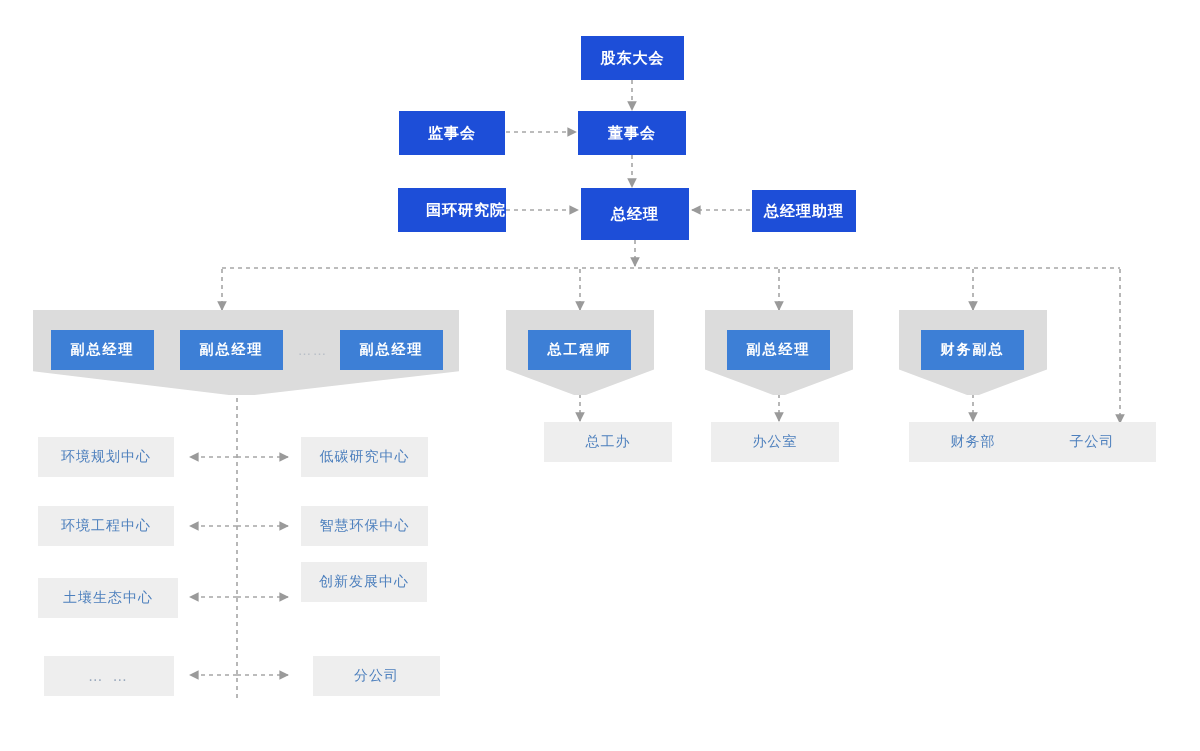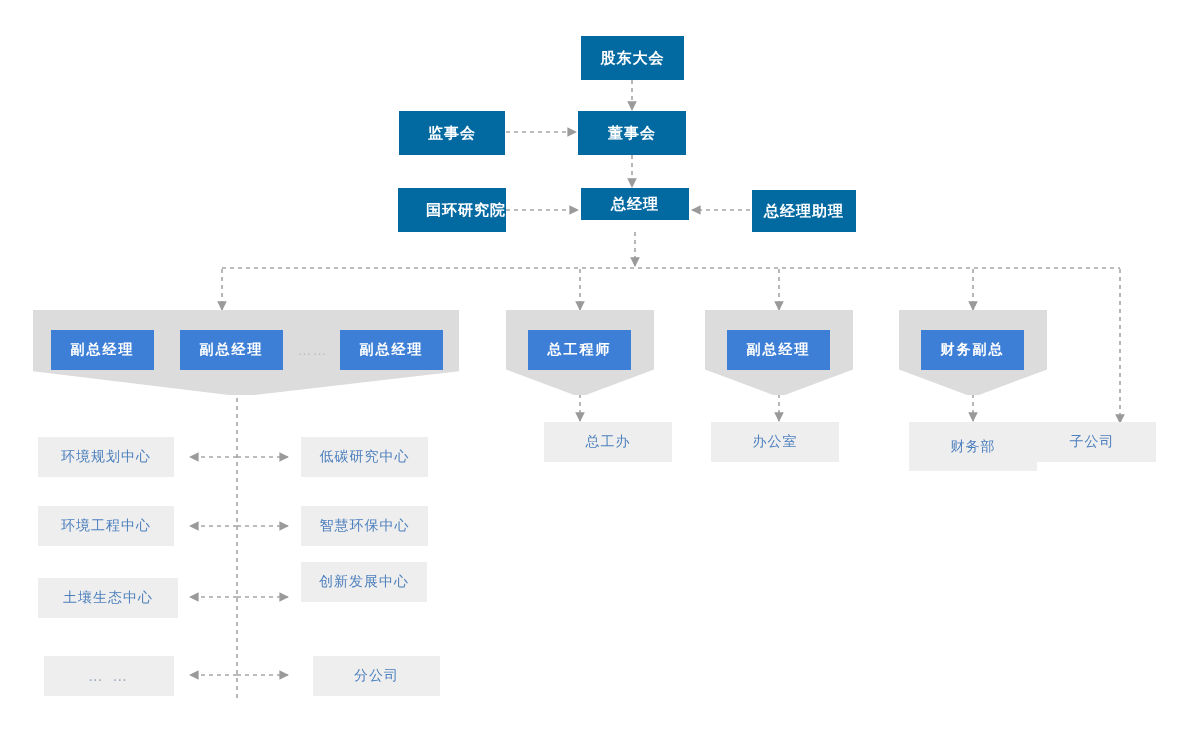--- a/index.html
+++ b/index.html
@@ -20,21 +20,21 @@
     position:absolute;
     display:flex;align-items:center;justify-content:center;
     text-align:center;
     box-sizing:border-box;
     letter-spacing:1px;
     white-space:nowrap;
   }
 
   
   .blue-light{
-    background:#0369a1;
+    background:#1d4ed8;
     color:#ffffff;
     font-size:15px;
     font-weight:bold;
   }
   
   .blue-deep{
     background:#3d7fd6;
     color:#ffffff;
     font-size:14px;
     font-weight:bold;
@@ -133,21 +133,21 @@
   </div>
 
   <div class="node blue-light" style="left:578px;top:111px;width:108px;height:44px;">
     <span>董事会</span>
   </div>
 
   <div class="node blue-light" style="left:398px;top:188px;width:108px;height:44px;justify-content:flex-end;">
     <span>国环研究院</span>
   </div>
 
-  <div class="node blue-light" style="left:581px;top:188px;width:108px;height:32px;">
+  <div class="node blue-light" style="left:581px;top:188px;width:108px;height:52px;">
     <span>总经理</span>
   </div>
 
   <div class="node blue-light" style="left:752px;top:190px;width:104px;height:42px;">
     <span>总经理助理</span>
   </div>
 
   <div class="banner wide" style="left:33px;top:310px;width:426px;height:85px;"></div>
 
   <div class="node blue-deep" style="left:51px;top:330px;width:103px;height:40px;">
@@ -175,21 +175,21 @@
   <div class="node blue-deep" style="left:921px;top:330px;width:103px;height:40px;">
     <span>财务副总</span>
   </div>
 
   <div class="node gray-box" style="left:516px;top:422px;width:128px;height:40px;margin-left:28px;">
     <span>总工办</span>
   </div>
   <div class="node gray-box" style="left:711px;top:422px;width:128px;height:40px;">
     <span>办公室</span>
   </div>
-  <div class="node gray-box" style="left:909px;top:422px;width:128px;height:49px;">
+  <div class="node gray-box" style="left:909px;top:422px;width:128px;height:40px;">
     <span>财务部</span>
   </div>
   <div class="node gray-box" style="left:1028px;top:422px;width:128px;height:40px;">
     <span>子公司</span>
   </div>
 
   <div class="node gray-box" style="left:38px;top:437px;width:136px;height:40px;">
     <span>环境规划中心</span>
   </div>
   <div class="node gray-box" style="left:38px;top:506px;width:136px;height:40px;">

